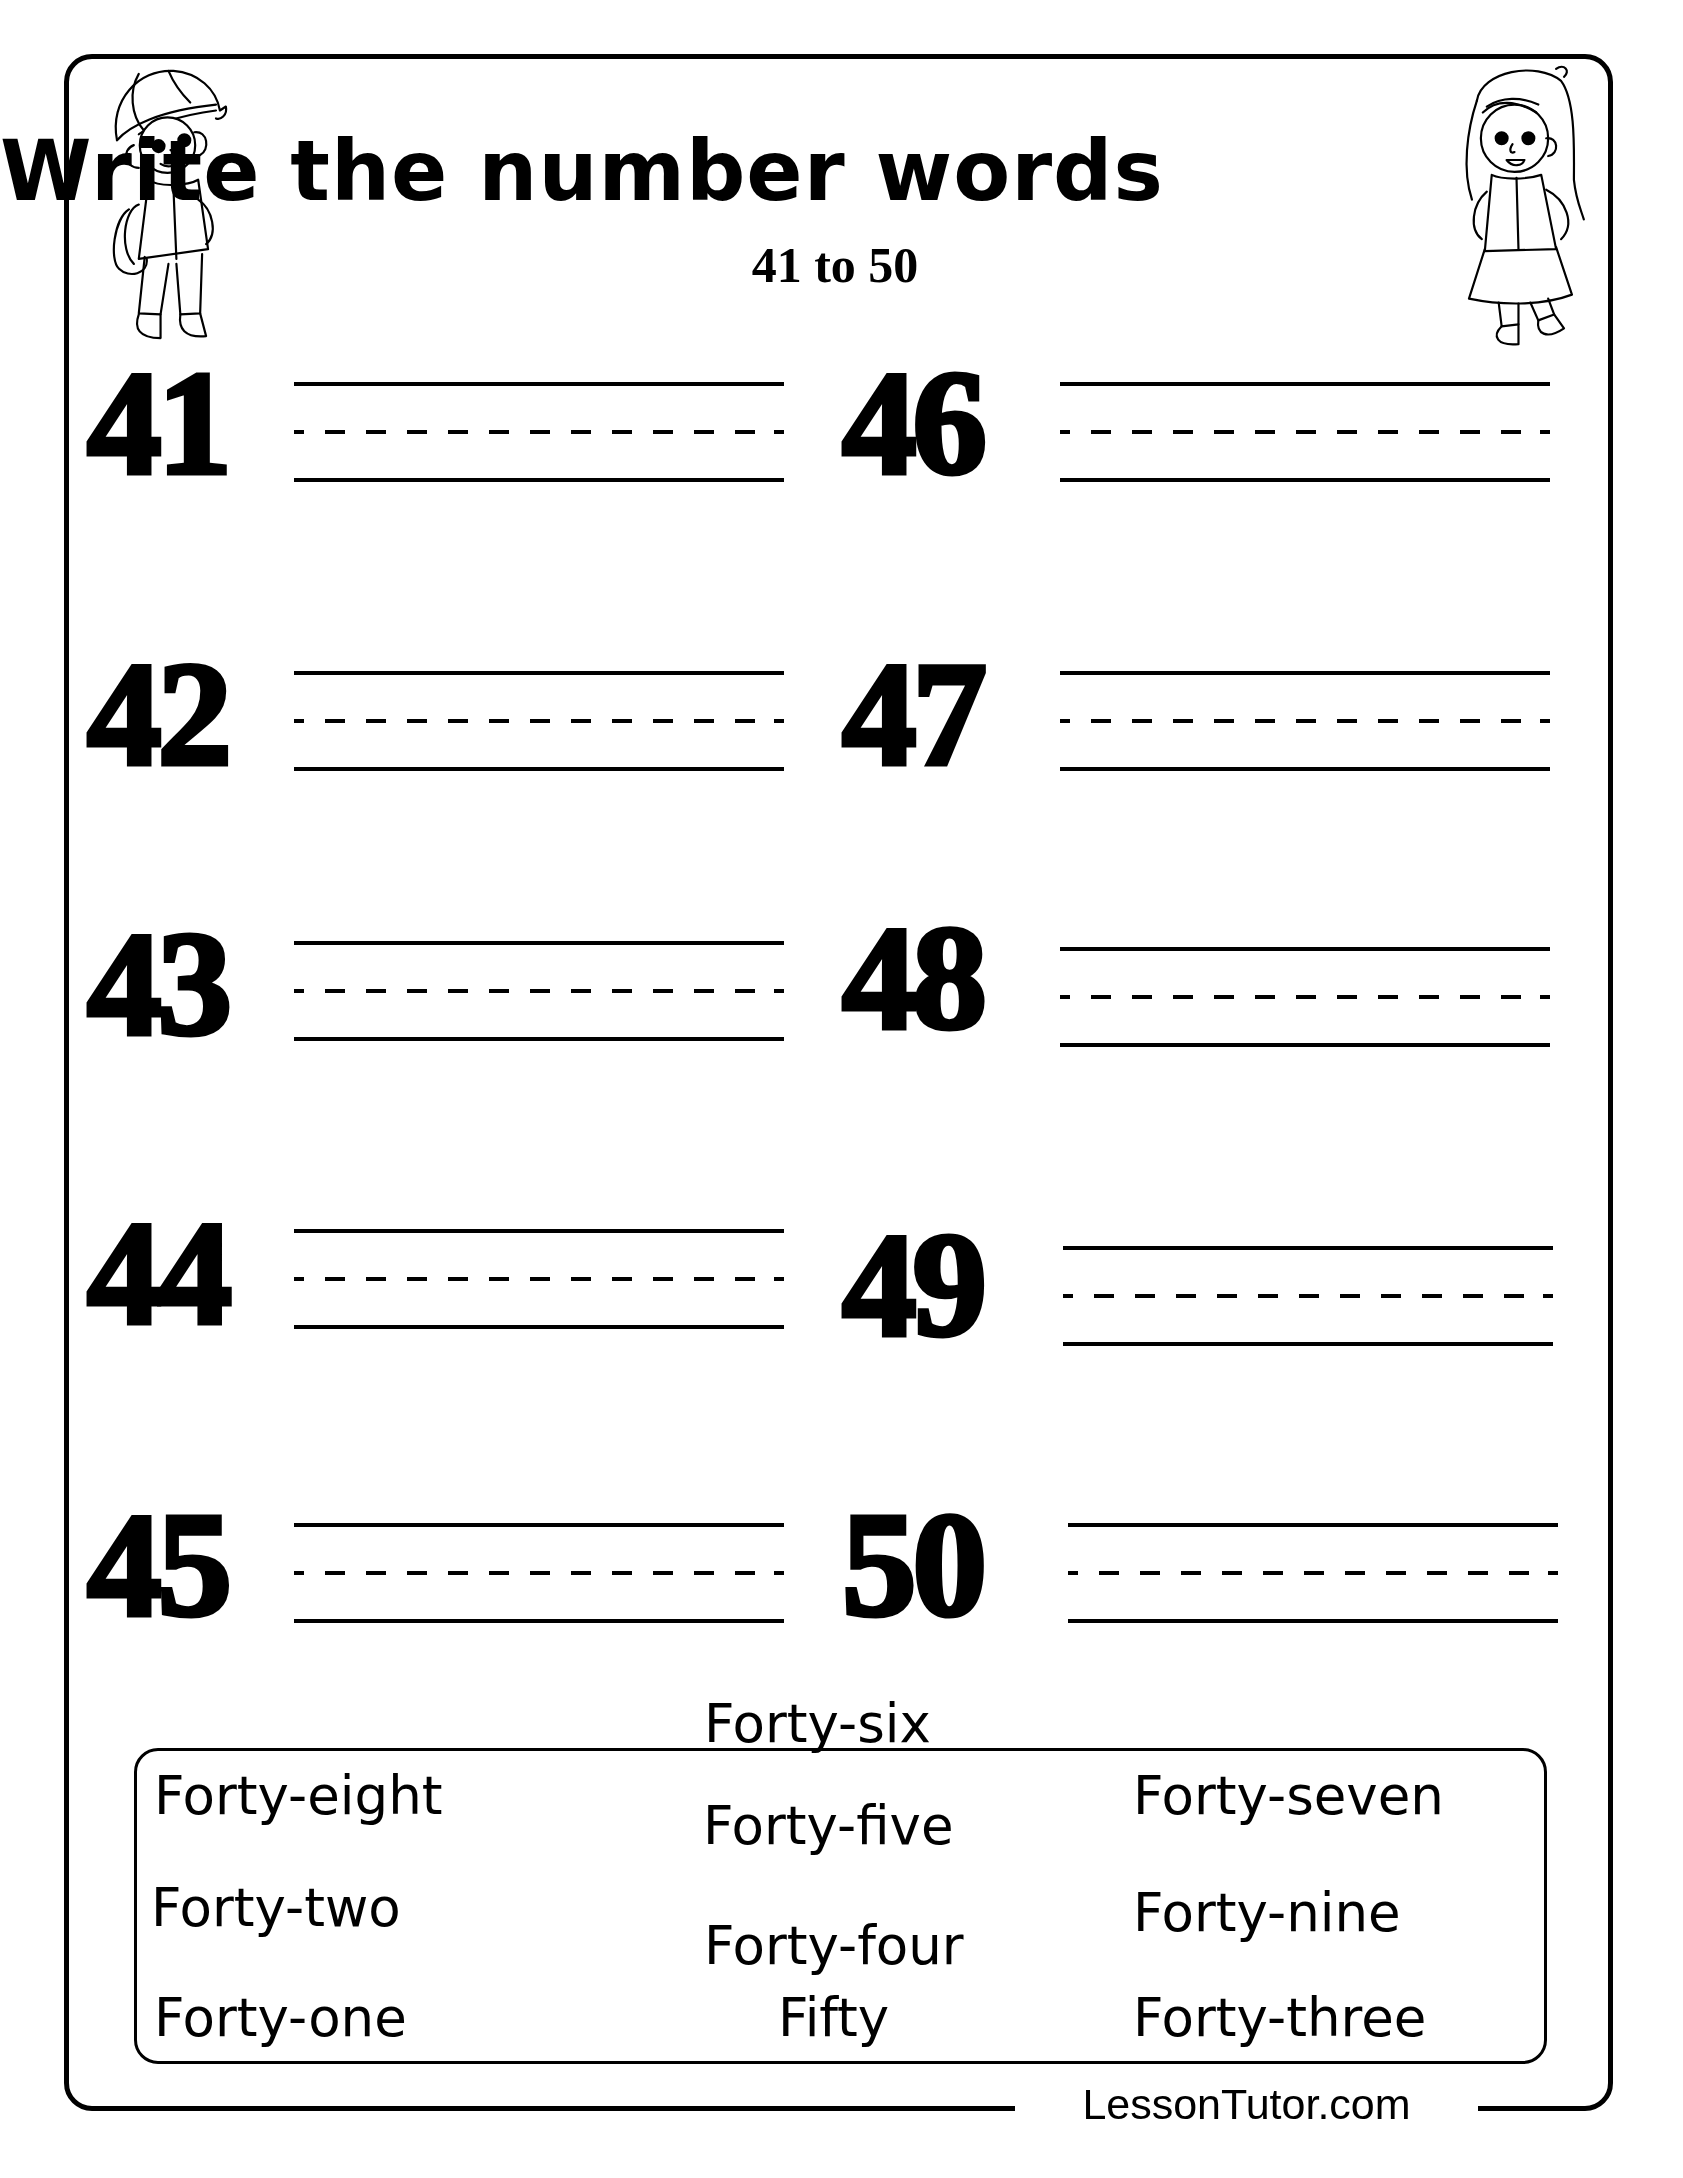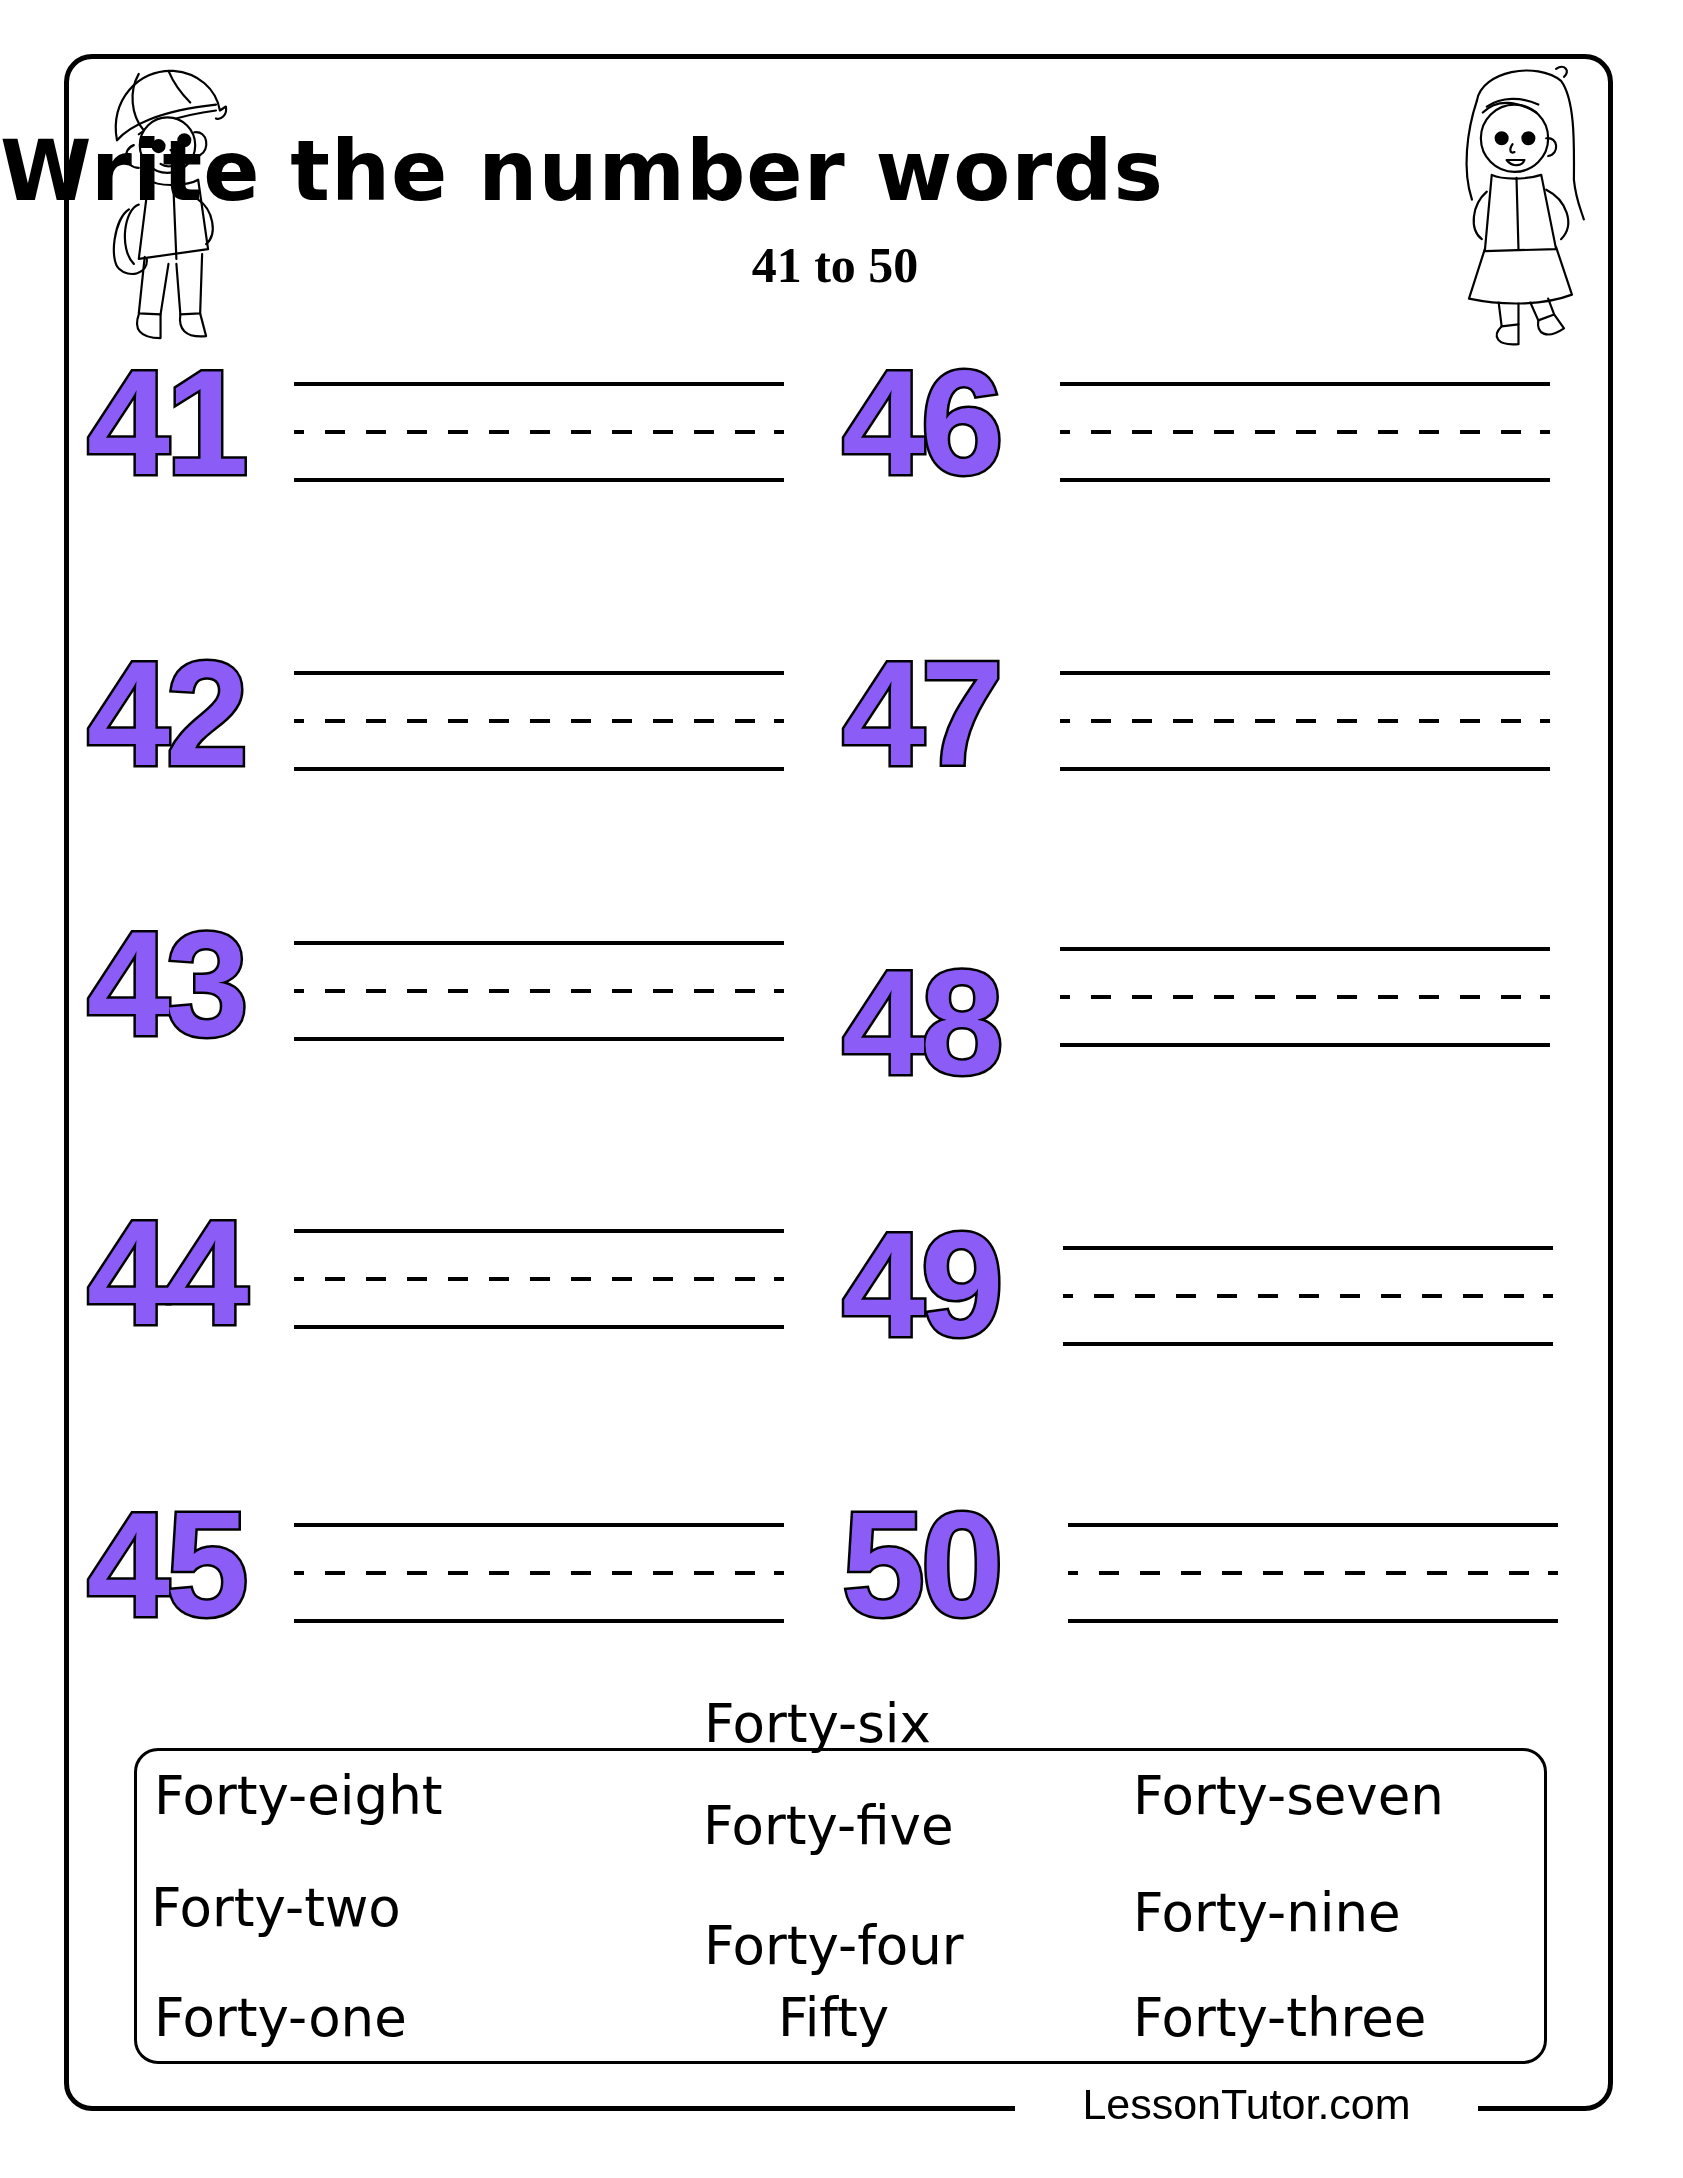--- a/index.html
+++ b/index.html
@@ -3,21 +3,21 @@
   <meta charset="utf-8">
   <style>
     html, body { margin:0; padding:0; background:#ffffff; }
     body { width:1683px; height:2178px; position:relative; overflow:hidden; font-family:"DejaVu Sans", sans-serif; color:#000; }
     .frame { position:absolute; left:64px; top:54px; width:1549px; height:2057px; box-sizing:border-box; border:5px solid #000; border-radius:28px; }
     .footer-gap { position:absolute; left:1015px; top:2099px; width:463px; height:24px; background:#fff; }
     .footer-text { position:absolute; left:1015px; width:463px; top:2079px; text-align:center; font-family:"Liberation Sans", sans-serif; font-size:43px; letter-spacing:0px; font-weight:normal; line-height:51px; }
     .title { position:absolute; left:0; width:1683px; top:117px; text-align:left; font-family:"DejaVu Sans", sans-serif; font-weight:bold; font-size:83px; line-height:109px; letter-spacing:1px; }
     .subtitle { position:absolute; left:0; width:1670px; top:236px; text-align:center; font-family:Liberation Serif, serif; font-weight:bold; font-size:50px; line-height:59px; }
     .kid { position:absolute; }
-    .num { position:absolute; font-family:Liberation Sans, sans-serif; font-weight:bold; font-size:149px; line-height:149px; color:#8b5cf6; -webkit-text-stroke:5px #000; paint-order:stroke fill; letter-spacing:-4px; }
+    .num { position:absolute; font-family:Liberation Serif, serif; font-weight:bold; font-size:149px; line-height:149px; color:#000000; -webkit-text-stroke:5px #000; paint-order:stroke fill; letter-spacing:-4px; }
     .lines { position:absolute; width:490px; height:99px; }
     .lines .l { position:absolute; left:0; width:100%; height:4px; background:#000; }
     .lines .l.top { top:0; }
     .lines .l.bot { top:96px; }
     .lines .d { position:absolute; left:0; width:100%; top:48px; height:4px;
       background-image:repeating-linear-gradient(90deg, #000 0 20px, transparent 20px 41px); background-position:-10px 0; }
     .bank { position:absolute; left:134px; top:1748px; width:1413px; height:316px; box-sizing:border-box; border:3px solid #000; border-radius:24px; }
     .word { position:absolute; font-family:"DejaVu Sans", sans-serif; font-size:53px; line-height:59px; white-space:nowrap; }
   </style>
 </head>
@@ -119,21 +119,21 @@
     <div class="l bot"></div>
   </div>
 
 <div class="num" style="left:842px;top:639px">47</div>
 <div class="lines" style="left:1060px;top:671px">
     <div class="l top"></div>
     <div class="d"></div>
     <div class="l bot"></div>
   </div>
 
-<div class="num" style="left:842px;top:948px">48</div>
+<div class="num" style="left:842px;top:903px">48</div>
 <div class="lines" style="left:1060px;top:947px">
     <div class="l top"></div>
     <div class="d"></div>
     <div class="l bot"></div>
   </div>
 
 <div class="num" style="left:842px;top:1210px">49</div>
 <div class="lines" style="left:1063px;top:1246px">
     <div class="l top"></div>
     <div class="d"></div>

